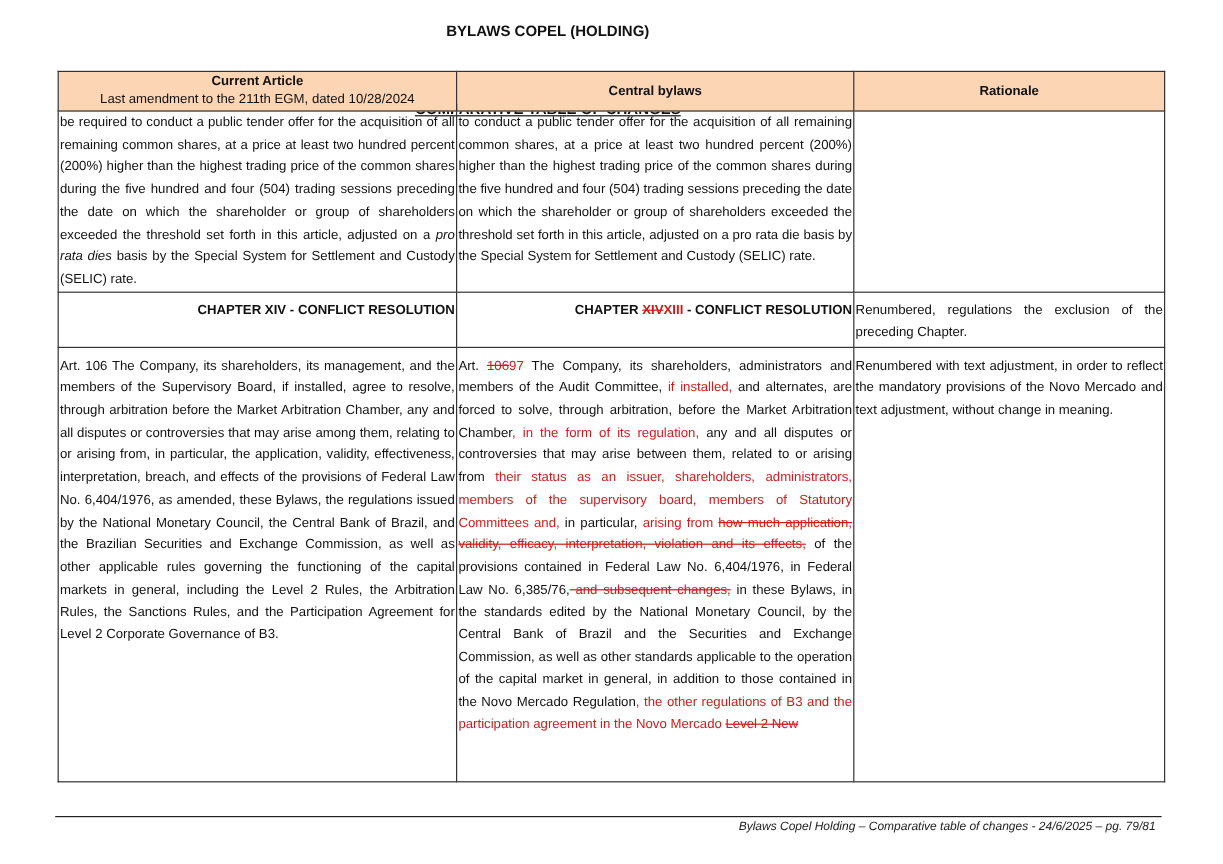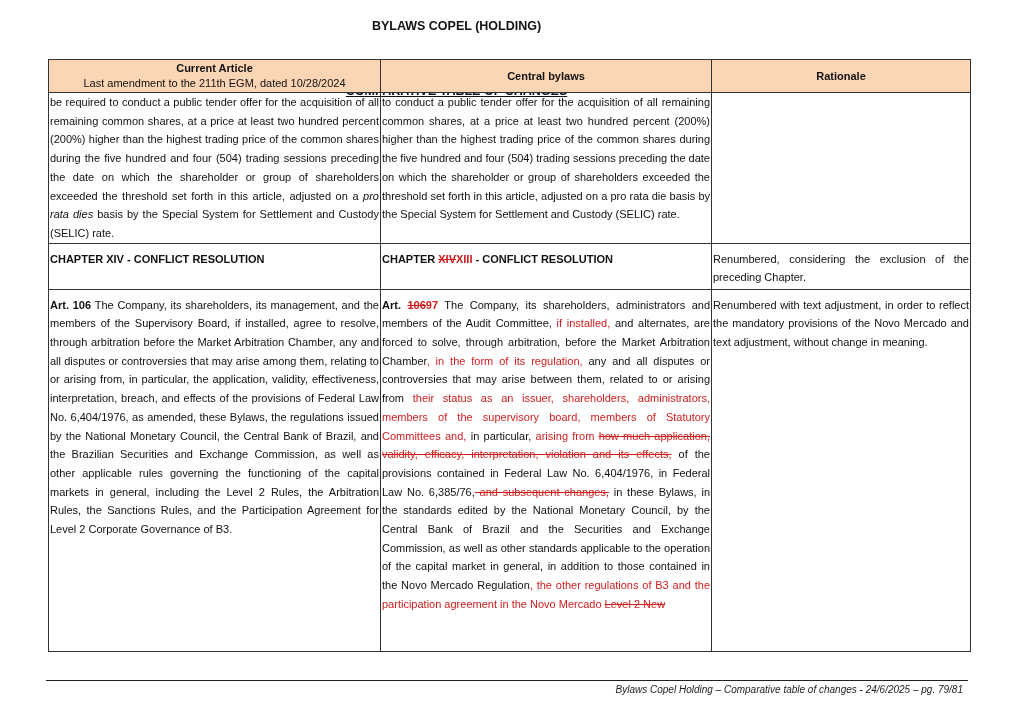--- a/index.html
+++ b/index.html
@@ -19,24 +19,24 @@
     }
     table.cmp td, table.cmp th {
       border: 1.5px solid #333; vertical-align: top; padding: 0 1px;
     }
     table.cmp th {
       background: #fcd5b4; font-weight: bold; text-align: center; vertical-align: middle;
       line-height: 15px; padding: 1px 4px;
     }
     table.cmp th .sub { font-weight: normal; display: block; }
     .just { text-align: justify; }
-    .chapter { font-weight: bold; text-align: left; padding-top: 6px !important; }
+    .chapter { font-weight: bold; text-align: right; padding-top: 6px !important; }
     .ins { color: #d01c1c; }
     .del { color: #d01c1c; text-decoration: line-through; }
-    .b { font-weight: bold; }
+    .b { font-weight: normal; }
     .i { font-style: italic; }
     .footer-rule {
       position: absolute; left: 46px; top: 680px; width: 922px; height: 0;
       border-top: 1.5px solid #222;
     }
     .footer {
       position: absolute; right: 56px; top: 684px; font-size: 10px; font-style: italic;
       color: #222;
     }
   </style>
@@ -66,21 +66,21 @@
   </thead>
   <tbody>
     <tr>
       <td class="just"><span>be required to conduct a public tender offer for the acquisition of all remaining common shares, at a price at least two hundred percent (200%) higher than the highest trading price of the common shares during the five hundred and four (504) trading sessions preceding the date on which the shareholder or group of shareholders exceeded the threshold set forth in this article, adjusted on a </span><span class="i">pro rata dies</span><span> basis by the Special System for Settlement and Custody (SELIC) rate.</span></td>
       <td class="just">to conduct a public tender offer for the acquisition of all remaining common shares, at a price at least two hundred percent (200%) higher than the highest trading price of the common shares during the five hundred and four (504) trading sessions preceding the date on which the shareholder or group of shareholders exceeded the threshold set forth in this article, adjusted on a pro rata die basis by the Special System for Settlement and Custody (SELIC) rate.</td>
       <td></td>
     </tr>
     <tr style="height:46px">
       <td class="chapter">CHAPTER XIV - CONFLICT RESOLUTION</td>
       <td class="chapter"><span>CHAPTER </span><span class="del">XIV</span><span class="ins">XIII</span><span> - CONFLICT RESOLUTION</span></td>
-      <td class="just" style="padding-top:6px">Renumbered, considering the exclusion of the preceding Chapter.</td>
+      <td class="just" style="padding-top:6px">Renumbered, regulations the exclusion of the preceding Chapter.</td>
     </tr>
     <tr style="height:362px">
       <td class="just" style="padding-top:6px"><span class="b">Art. 106</span><span> The Company, its shareholders, its management, and the members of the Supervisory Board, if installed, agree to resolve, through arbitration before the Market Arbitration Chamber, any and all disputes or controversies that may arise among them, relating to or arising from, in particular, the application, validity, effectiveness, interpretation, breach, and effects of the provisions of Federal Law No. 6,404/1976, as amended, these Bylaws, the regulations issued by the National Monetary Council, the Central Bank of Brazil, and the Brazilian Securities and Exchange Commission, as well as other applicable rules governing the functioning of the capital markets in general, including the Level 2 Rules, the Arbitration Rules, the Sanctions Rules, and the Participation Agreement for Level 2 Corporate Governance of B3.</span></td>
       <td class="just" id="proposed-art" style="padding-top:6px"><span class="b">Art. </span><span class="b del">106</span><span class="b ins">97</span><span class=""> The Company, its shareholders, administrators and members of the Audit Committee, </span><span class="ins">if installed,</span><span class=""> and alternates, are forced to solve, through arbitration, before the Market Arbitration Chamber</span><span class="ins">, in the form of its regulation,</span><span class=""> any and all disputes or controversies that may arise between them, related to or arising from </span><span class="ins">their status as an issuer, shareholders, administrators, members of the supervisory board, members of Statutory Committees and,</span><span class=""> in particular, </span><span class="ins">arising from</span><span class=""> </span><span class="del">how much application, validity, efficacy, interpretation, violation and its effects,</span><span class=""> of the provisions contained in Federal Law No. 6,404/1976, in Federal Law No. 6,385/76,</span><span class="del"> and subsequent changes,</span><span class=""> in these Bylaws, in the standards edited by the National Monetary Council, by the Central Bank of Brazil and the Securities and Exchange Commission, as well as other standards applicable to the operation of the capital market in general, in addition to those contained in the Novo Mercado Regulation</span><span class="ins">, the other regulations of B3 and the participation agreement in the Novo Mercado</span><span class="">  </span><span class="del">Level 2 New</span></td>
       <td class="just" style="padding-top:6px">Renumbered with text adjustment, in order to reflect the mandatory provisions of the Novo Mercado and text adjustment, without change in meaning.</td>
     </tr>
   </tbody>
 </table>
 
 <div class="footer-rule"></div>

